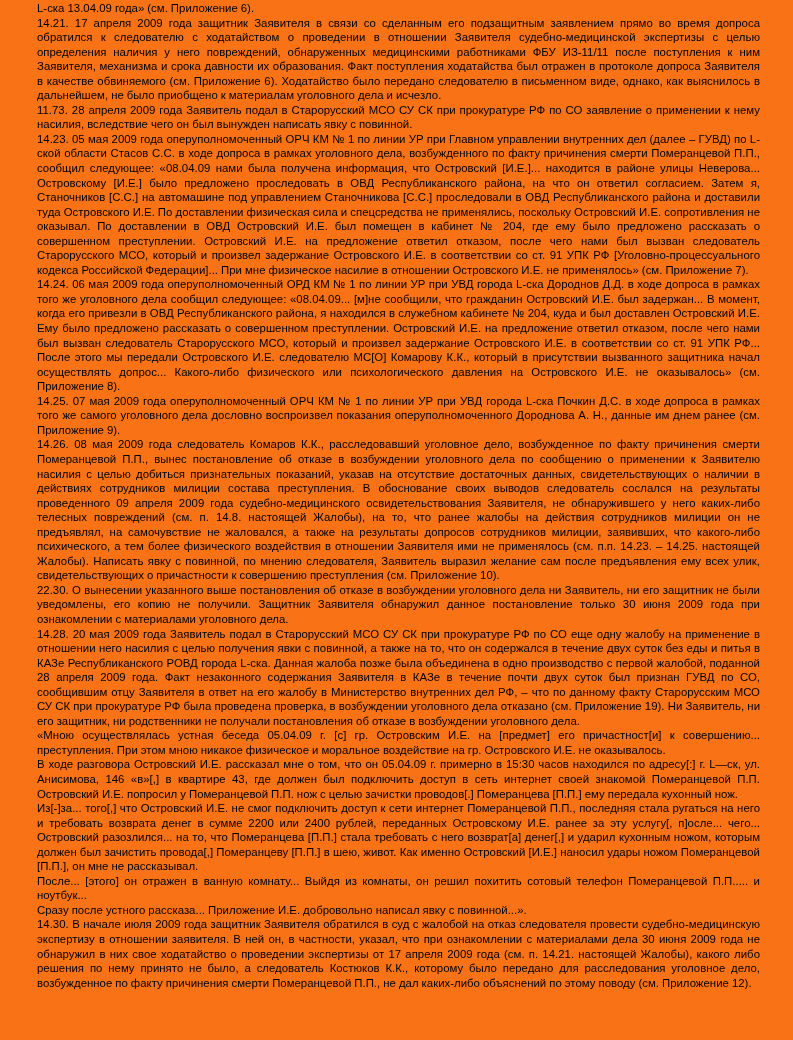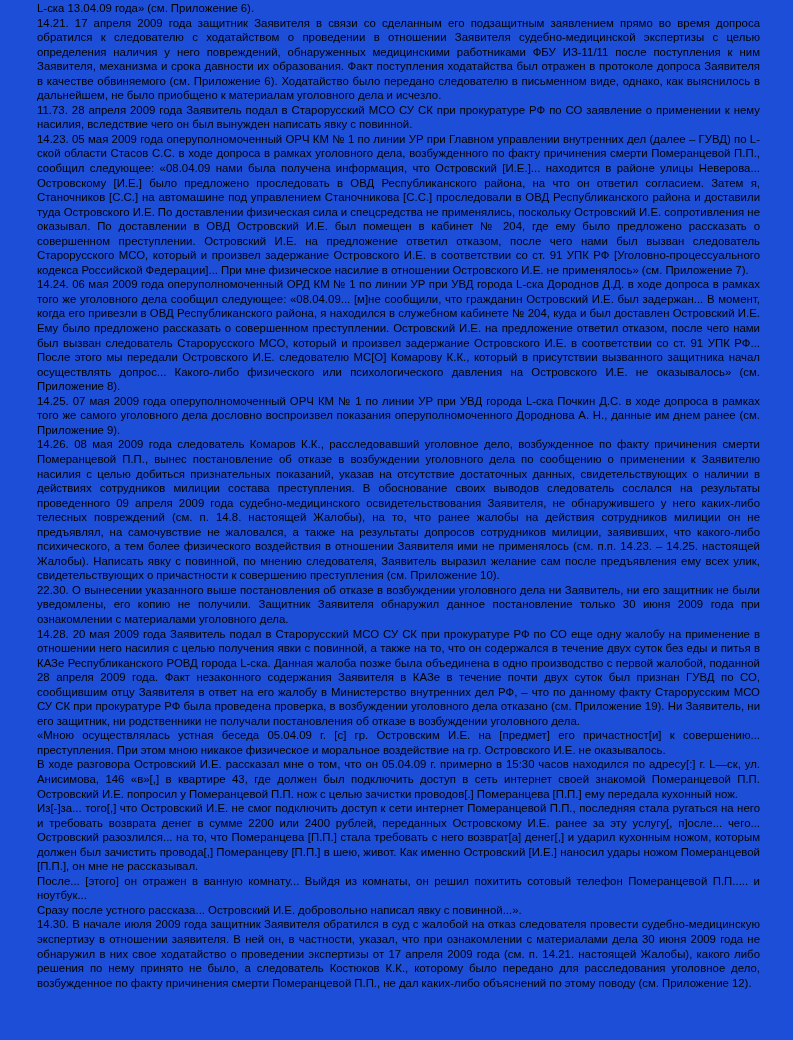--- a/index.html
+++ b/index.html
@@ -12,21 +12,21 @@
     height: 1040px;
     font-family: "Liberation Sans", sans-serif;
     color: #000000;
     overflow: hidden;
   }
   .page {
     box-sizing: border-box;
     width: 793px;
     height: 1040px;
     padding: 1px 33px 0 37px;
-    background: #1d4ed8;
+    background: #f97316;
   }
   .doc-body {
     font-size: 11.4px;
     line-height: 14.55px;
     text-align: justify;
     text-justify: inter-word;
     letter-spacing: 0.01px;
     word-spacing: -0.15px;
     -webkit-font-smoothing: none;
   }
@@ -66,18 +66,18 @@
 
 
     <p class="para">«Мною осуществлялась устная беседа 05.04.09 г. [с] гр. Островским И.Е. на [предмет] его причастност[и] к совершению... преступления. При этом мною никакое физическое и моральное воздействие на гр. Островского И.Е. не оказывалось.</p>
 
     <p class="para">В ходе разговора Островский И.Е. рассказал мне о том, что он 05.04.09 г. примерно в 15:30 часов находился по адресу[:] г. L—ск, ул. Анисимова, 146 «в»[,] в квартире 43, где должен был подключить доступ в сеть интернет своей знакомой Померанцевой П.П. Островский И.Е. попросил у Померанцевой П.П. нож с целью зачистки проводов[.] Померанцева [П.П.] ему передала кухонный нож.</p>
 
     <p class="para">Из[-]за... того[,] что Островский И.Е. не смог подключить доступ к сети интернет Померанцевой П.П., последняя стала ругаться на него и требовать возврата денег в сумме 2200 или 2400 рублей, переданных Островскому И.Е. ранее за эту услугу[, п]осле... чего... Островский разозлился... на то, что Померанцева [П.П.] стала требовать с него возврат[а] денег[,] и ударил кухонным ножом, которым должен был зачистить провода[,] Померанцеву [П.П.] в шею, живот. Как именно Островский [И.Е.] наносил удары ножом Померанцевой [П.П.], он мне не рассказывал.</p>
 
     <p class="para">После... [этого] он отражен в ванную комнату... Выйдя из комнаты, он решил похитить сотовый телефон Померанцевой П.П..... и ноутбук...</p>
 
-    <p class="para">Сразу после устного рассказа... Островский И.Е. добровольно написал явку с повинной...».</p>
+    <p class="para">Сразу после устного рассказа... Приложение И.Е. добровольно написал явку с повинной...».</p>
 
     <p class="para">14.30. В начале июля 2009 года защитник Заявителя обратился в суд с жалобой на отказ следователя провести судебно-медицинскую экспертизу в отношении заявителя. В ней он, в частности, указал, что при ознакомлении с материалами дела 30 июня 2009 года не обнаружил в них свое ходатайство о проведении экспертизы от 17 апреля 2009 года (см. п. 14.21. настоящей Жалобы), какого либо решения по нему принято не было, а следователь Костюков К.К., которому было передано для расследования уголовное дело, возбужденное по факту причинения смерти Померанцевой П.П., не дал каких-либо объяснений по этому поводу (см. Приложение 12).</p>
 
   </div>
 </div>
 
 </body></html>

